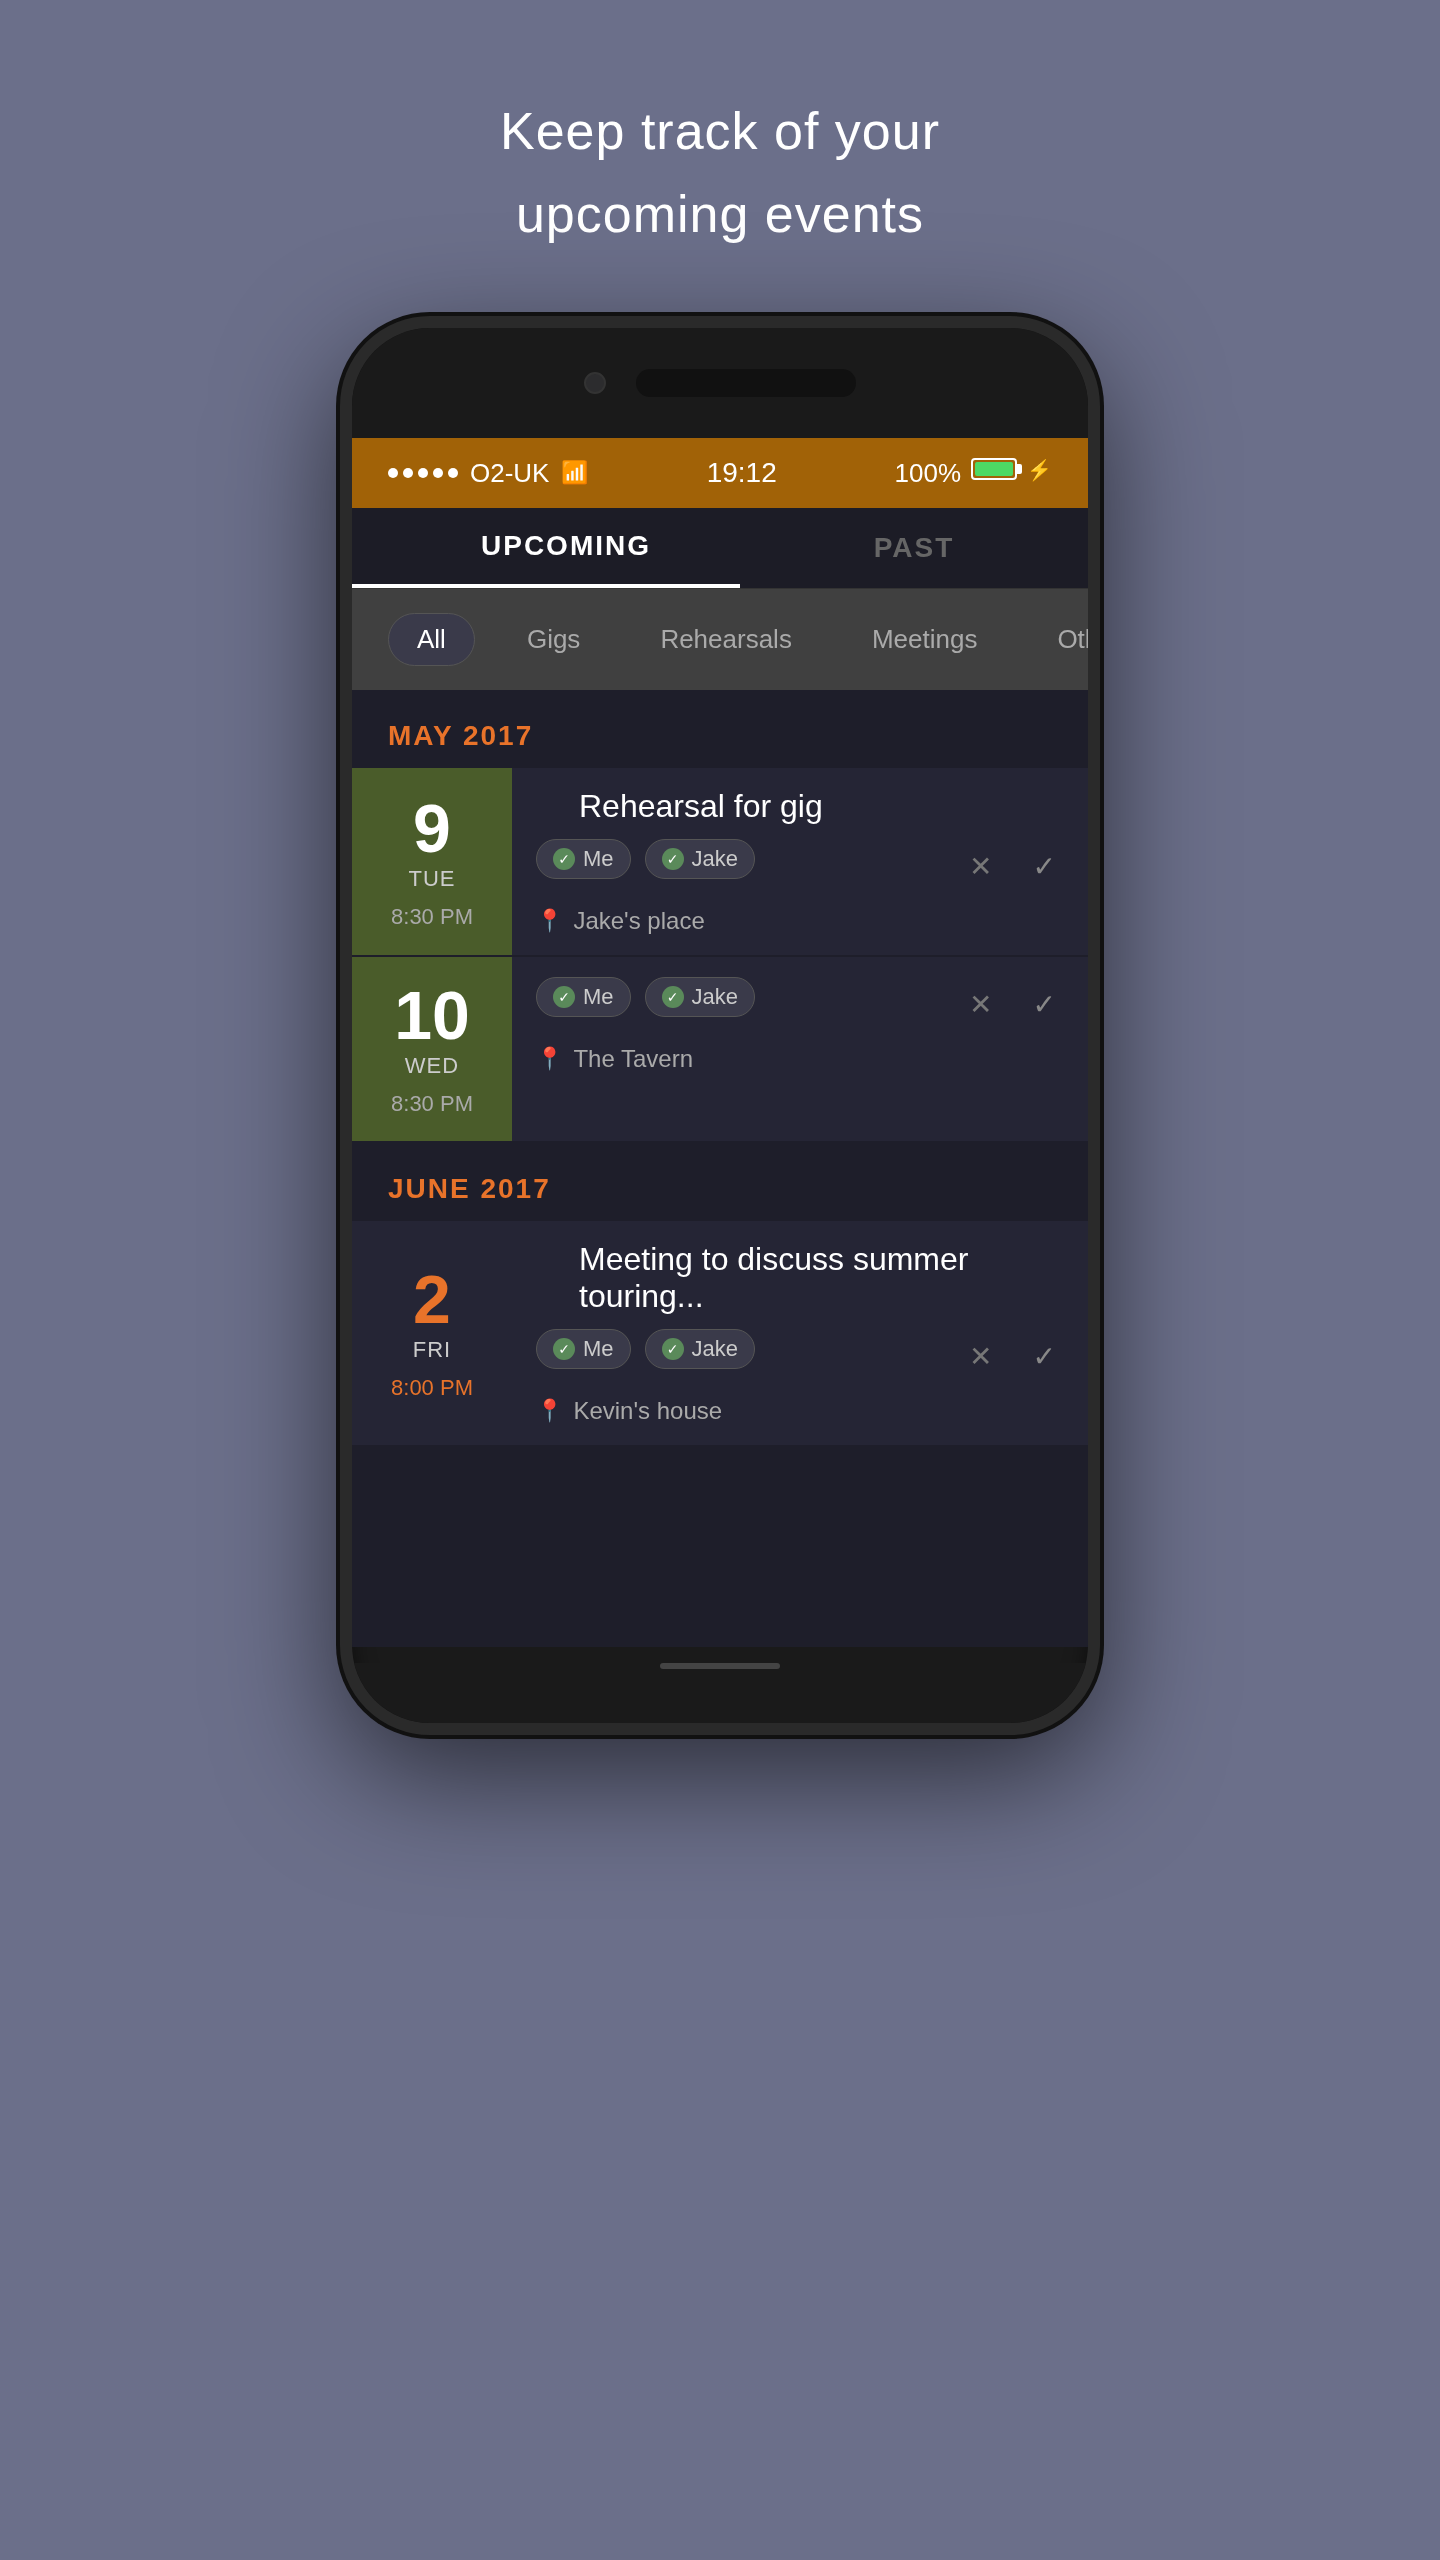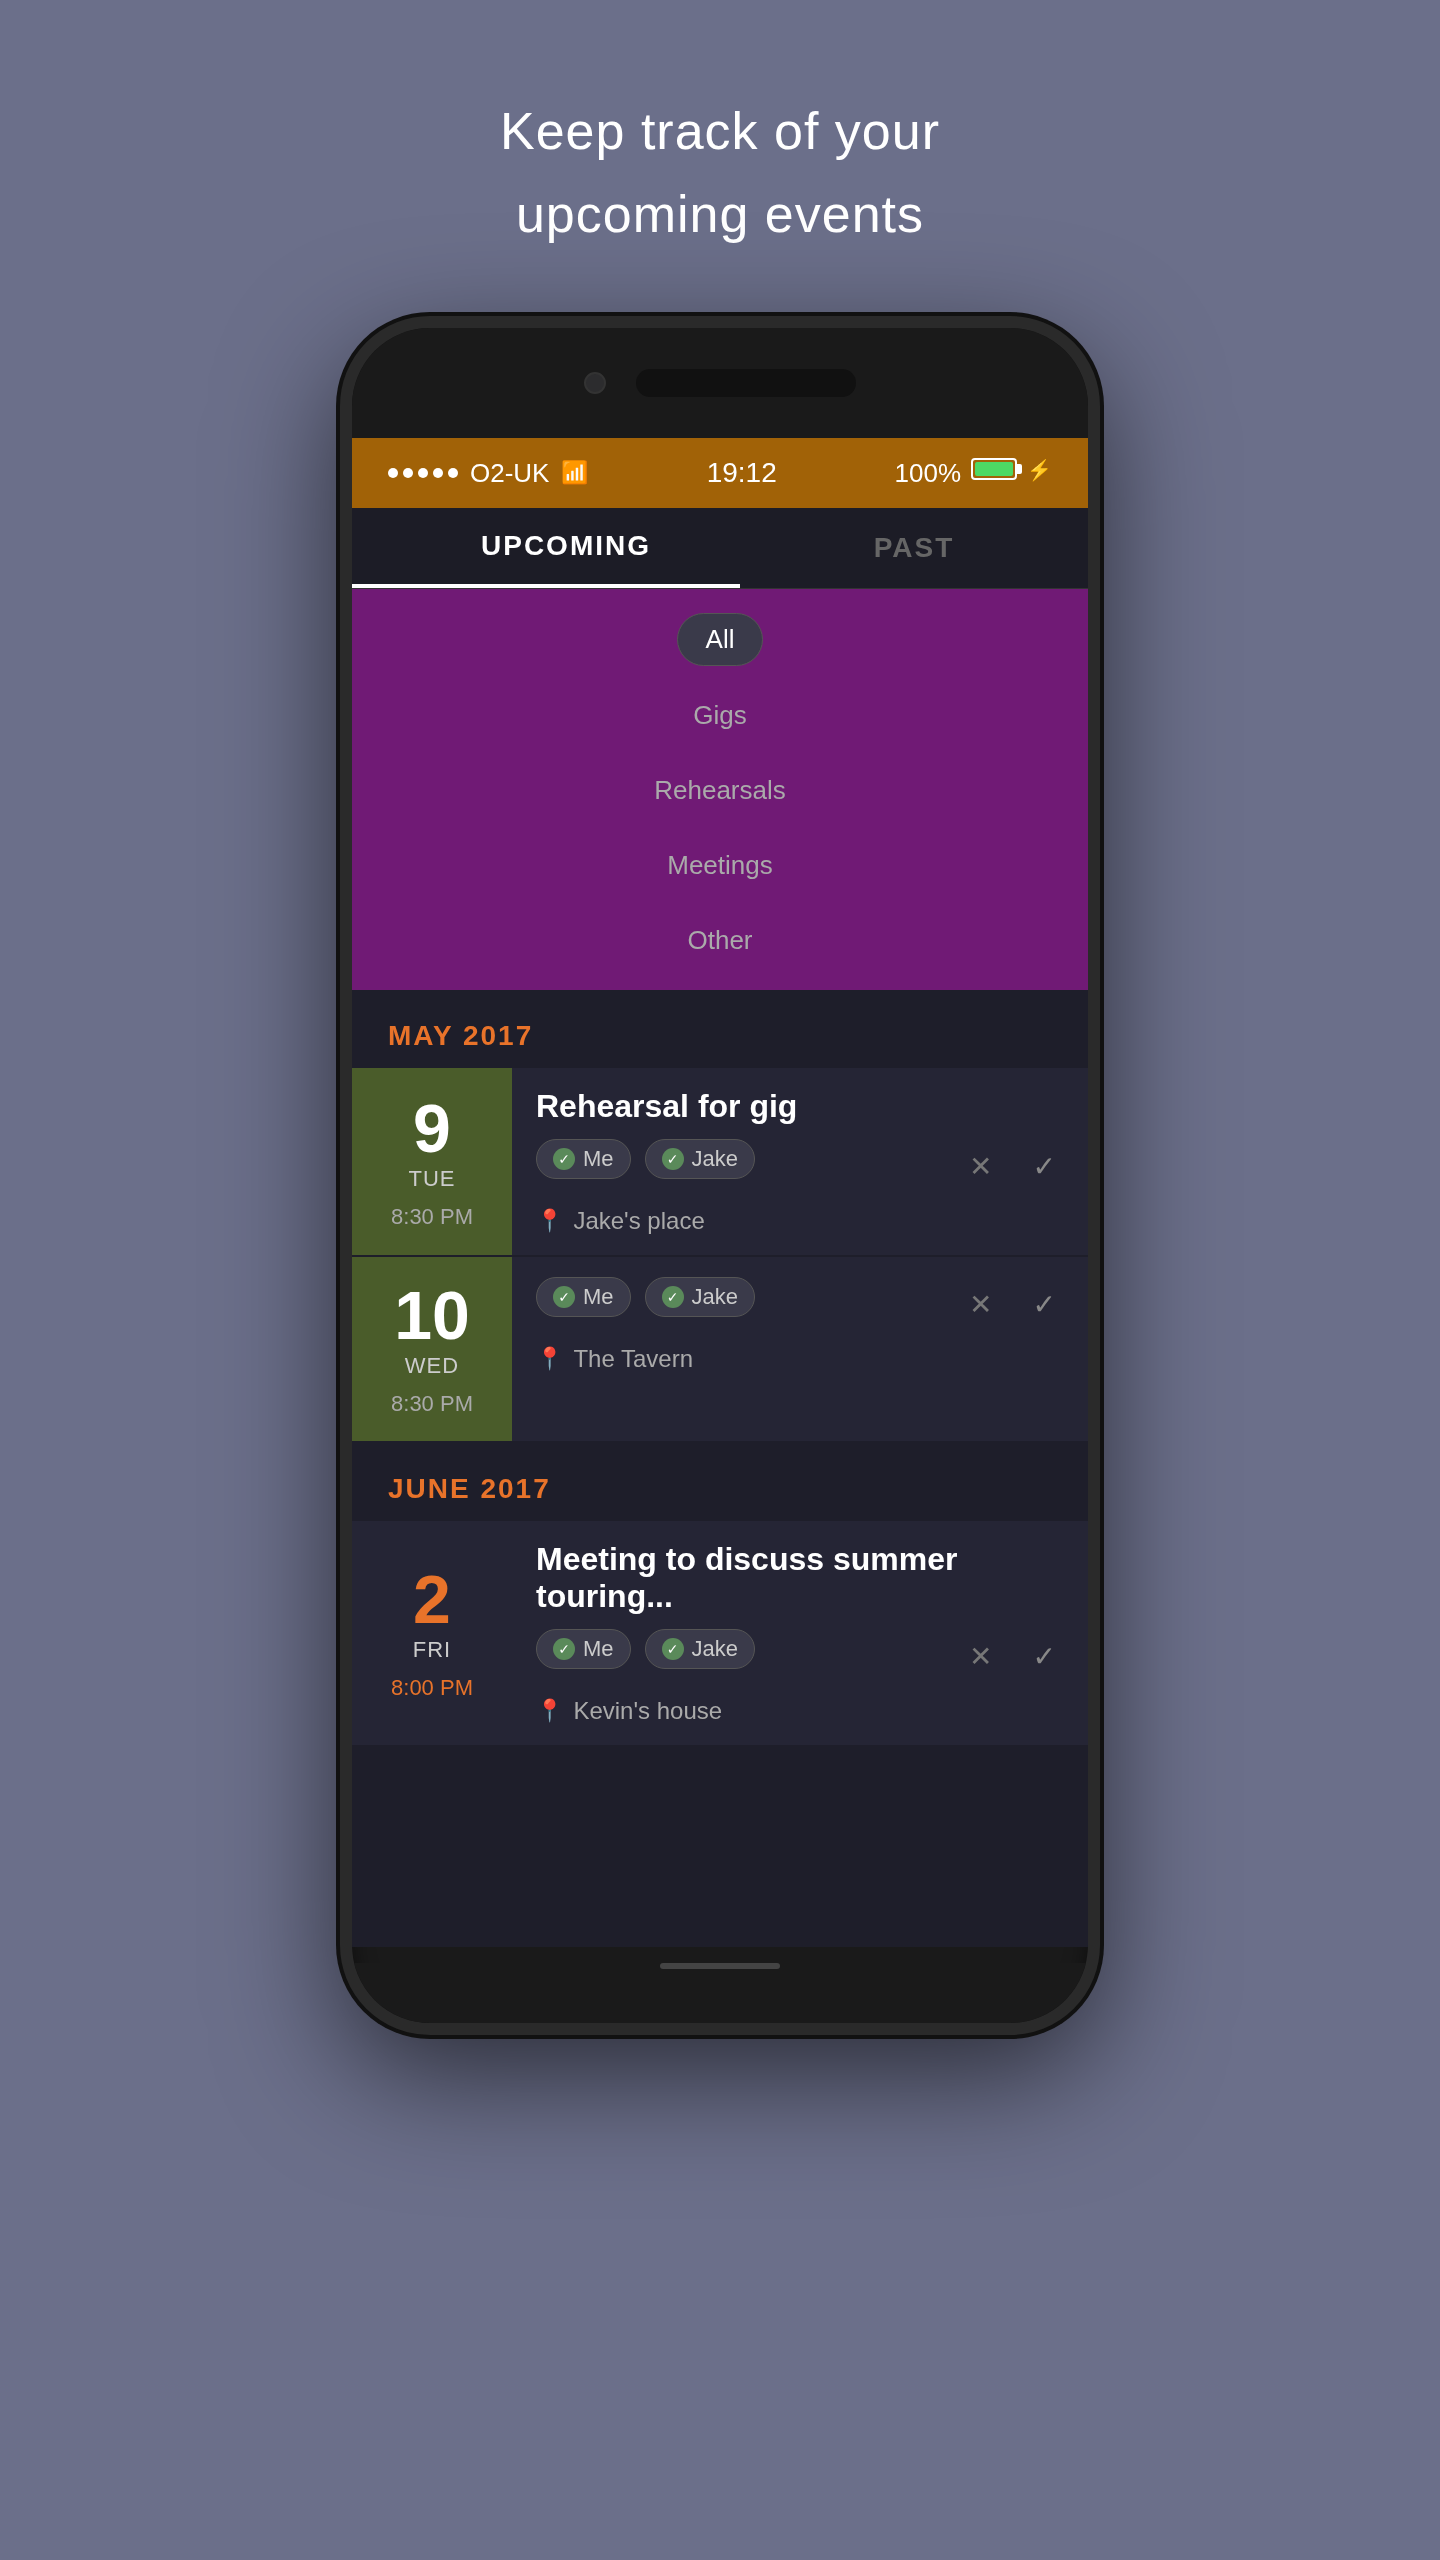--- a/index.html
+++ b/index.html
@@ -240,26 +240,25 @@
       border-bottom: 4px solid white;
       padding-left: 40px;
     }
 
     .tab.inactive {
       color: #666;
     }
 
     
     .filter-pills {
-      background: #701a75;
+      background: #404040;
       display: flex;
       align-items: center;
       gap: 24px;
       padding: 24px 36px;
-      flex-direction: column;
     }
 
     .pill {
       padding: 10px 28px;
       border-radius: 30px;
       font-size: 26px;
       font-weight: 500;
       cursor: pointer;
       color: #aaa;
     }
@@ -332,22 +331,23 @@
     }
 
     .event-details {
       flex: 1;
       padding: 20px 24px;
     }
 
     .event-title {
       font-size: 32px;
       color: white;
-      font-weight: 700;
+      font-weight: 400;
       margin-bottom: 14px;
+      margin-left: 43px;
     }
 
     .event-attendees {
       display: flex;
       gap: 14px;
       margin-bottom: 14px;
       align-items: center;
     }
 
     .attendee-badge {

